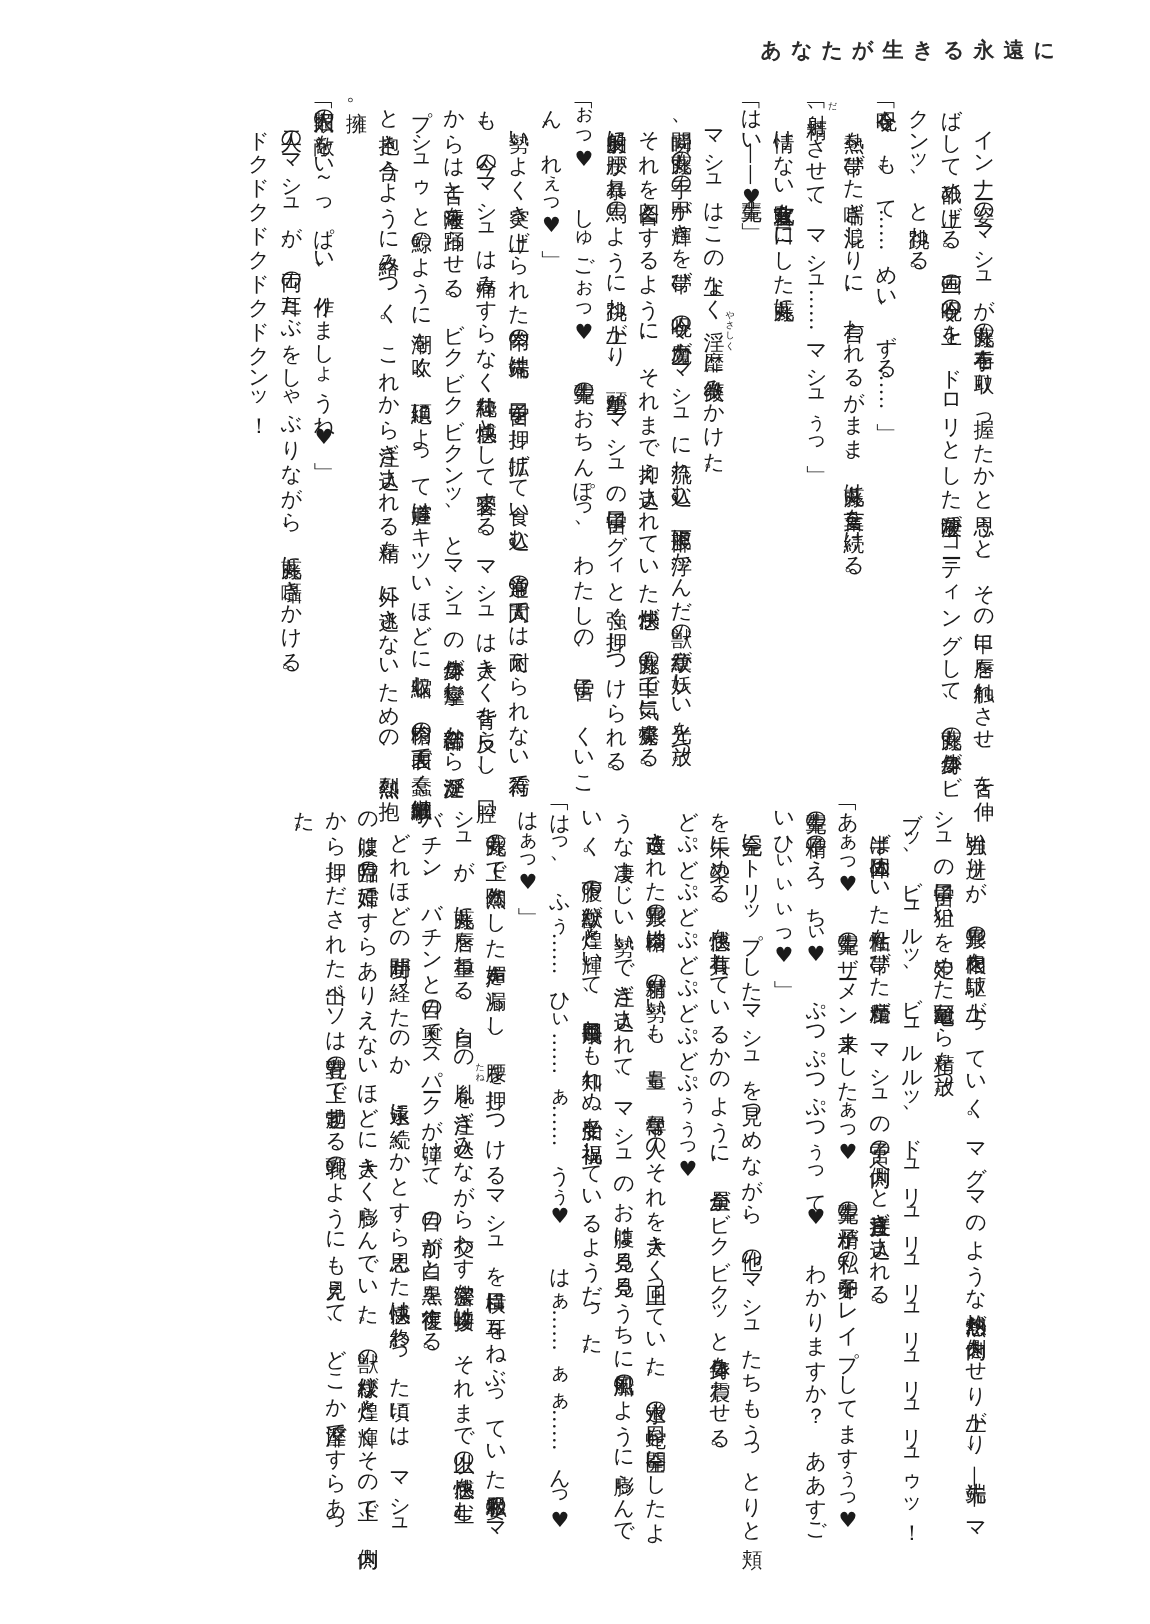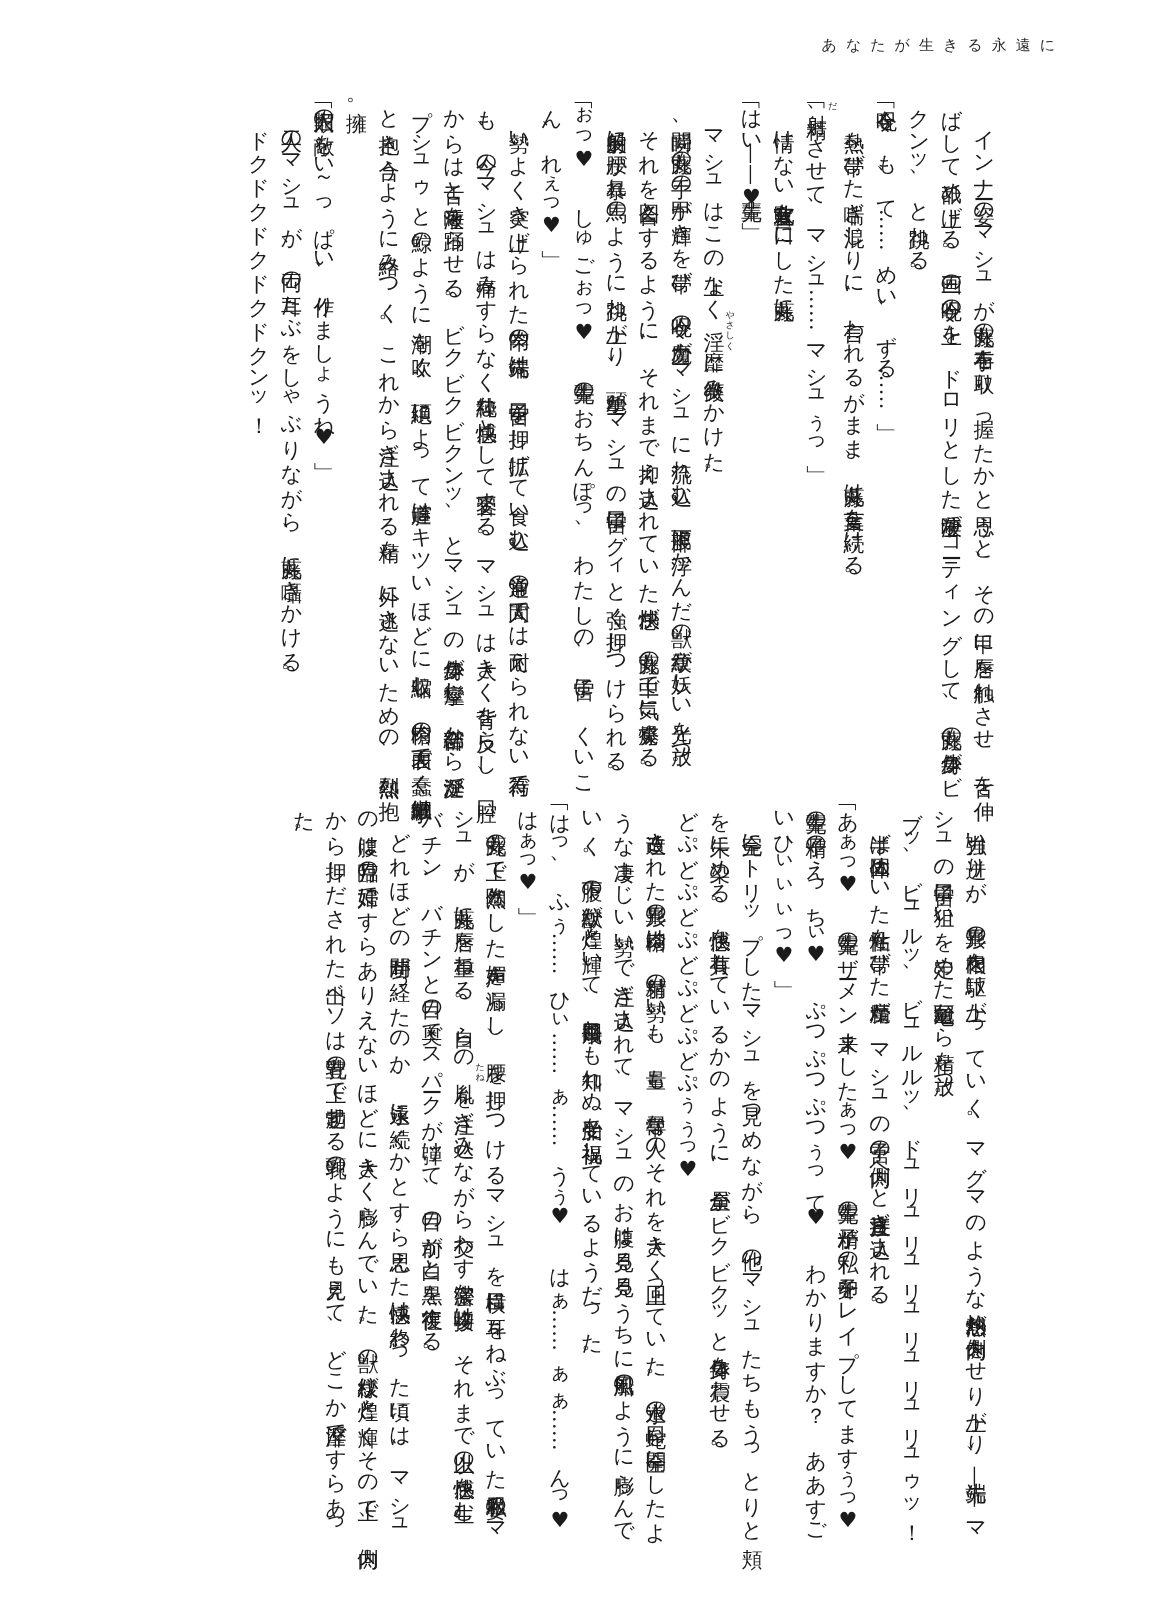--- a/index.html
+++ b/index.html
@@ -13,24 +13,25 @@
     height: 1624px;
     background: #ffffff;
     overflow: hidden;
     font-family: "DejaVu Serif", "Liberation Serif", serif;
     color: #1b1b1b;
   }
   .page-header {
     position: absolute;
     top: 36px;
     right: 86px;
-    font-size: 15px;
+    font-size: 21px;
     letter-spacing: 9px;
     color: #2b2b2b;
     white-space: nowrap;
+    font-weight: bold;
   }
   .vblock {
     position: absolute;
     writing-mode: vertical-rl;
     -webkit-writing-mode: vertical-rl;
     text-orientation: mixed;
     text-align: justify;
     line-break: strict;
     overflow: visible;
   }

